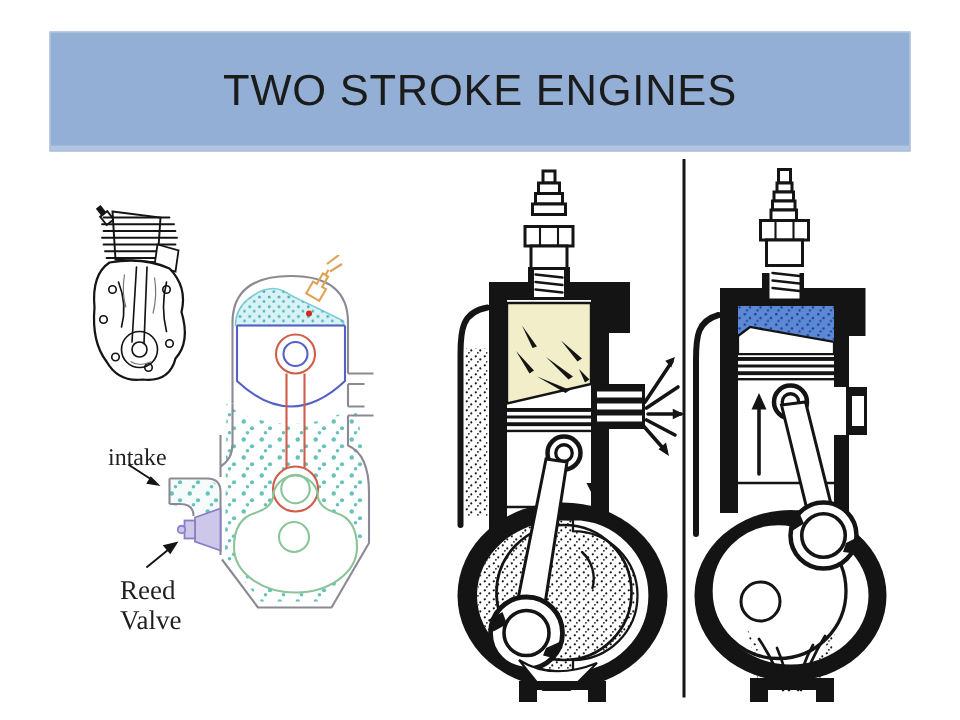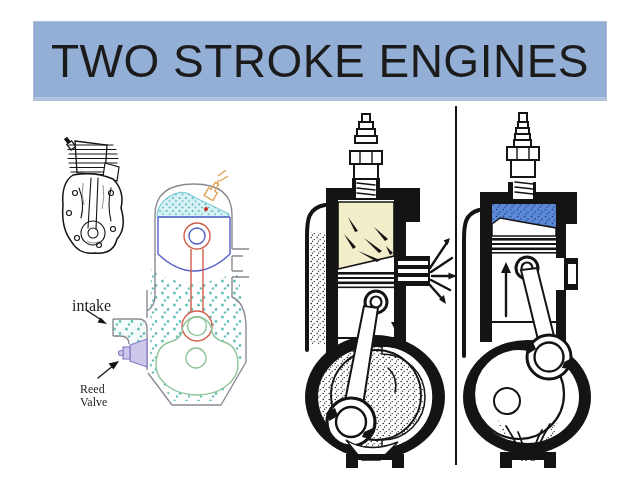--- a/index.html
+++ b/index.html
@@ -2,25 +2,25 @@
 <html style="--title-bar: #93afd6; --title-text: #1b1b1b; --ink: #141414; --casing-gray: #8a8a94; --piston-blue: #5560c8; --rod-red: #d05c4a; --crank-green: #8cc49a; --band-fill: #d9f3f5; --band-stroke: #7ecdd6; --band-dot: #49aebf; --mixture-teal: #66c2bb; --reed-purple: #8a7fc7; --reed-fill: #cdc7ea; --plug-orange: #dfa153; --spark-red: #cc2b1d; --combustion-cream: #f2eec9; --charge-blue: #5c88d8; --speckle-navy: #1a3c78;"><head>
 <meta charset="utf-8">
 <style>
   html,body{margin:0;padding:0;background:#fff;}
   #canvas{position:relative;width:640px;height:480px;background:#fff;overflow:hidden;
           font-family:"Liberation Sans",sans-serif;}
   #title-banner{position:absolute;left:33px;top:21px;width:572px;height:78px;
     background:var(--title-bar);border:1px solid #aebfdc;
     box-shadow:inset 0 -3px 0 rgba(255,255,255,.28);
     display:flex;align-items:center;justify-content:center;}
-  #title-banner span{font-size:46px;color:var(--title-text);letter-spacing:.5px;}
+  #title-banner span{font-size:29px;color:var(--title-text);letter-spacing:.5px;}
   .fig{position:absolute;}
   .lbl{position:absolute;font-family:"Liberation Serif",serif;color:#1f1f1f;margin-top:12px;}
   #lbl-intake{left:72px;top:285px;font-size:16px;}
-  #lbl-reed{left:80px;top:371px;font-size:12px;line-height:1.12;white-space:pre-line;}
+  #lbl-reed{left:80px;top:371px;font-size:18px;line-height:1.12;white-space:pre-line;}
   #divider{position:absolute;left:455px;top:106px;width:2px;height:359px;background:var(--ink);}
   .sI{stroke:var(--ink);fill:none;stroke-linecap:round;}
   .fI{fill:var(--ink);stroke:none;}
   .fW{fill:#fff;}
   .sG{stroke:var(--casing-gray);fill:none;stroke-width:1.4;stroke-linejoin:round;}
   .sB{stroke:var(--piston-blue);fill:none;stroke-width:1.4;}
   .sR{stroke:var(--rod-red);fill:none;stroke-width:1.4;}
   .sGr{stroke:var(--crank-green);fill:none;stroke-width:1.4;}
   .sC{stroke:var(--band-stroke);fill:none;stroke-width:1.1;}
   .sP{stroke:var(--reed-purple);fill:none;stroke-width:1.2;}

